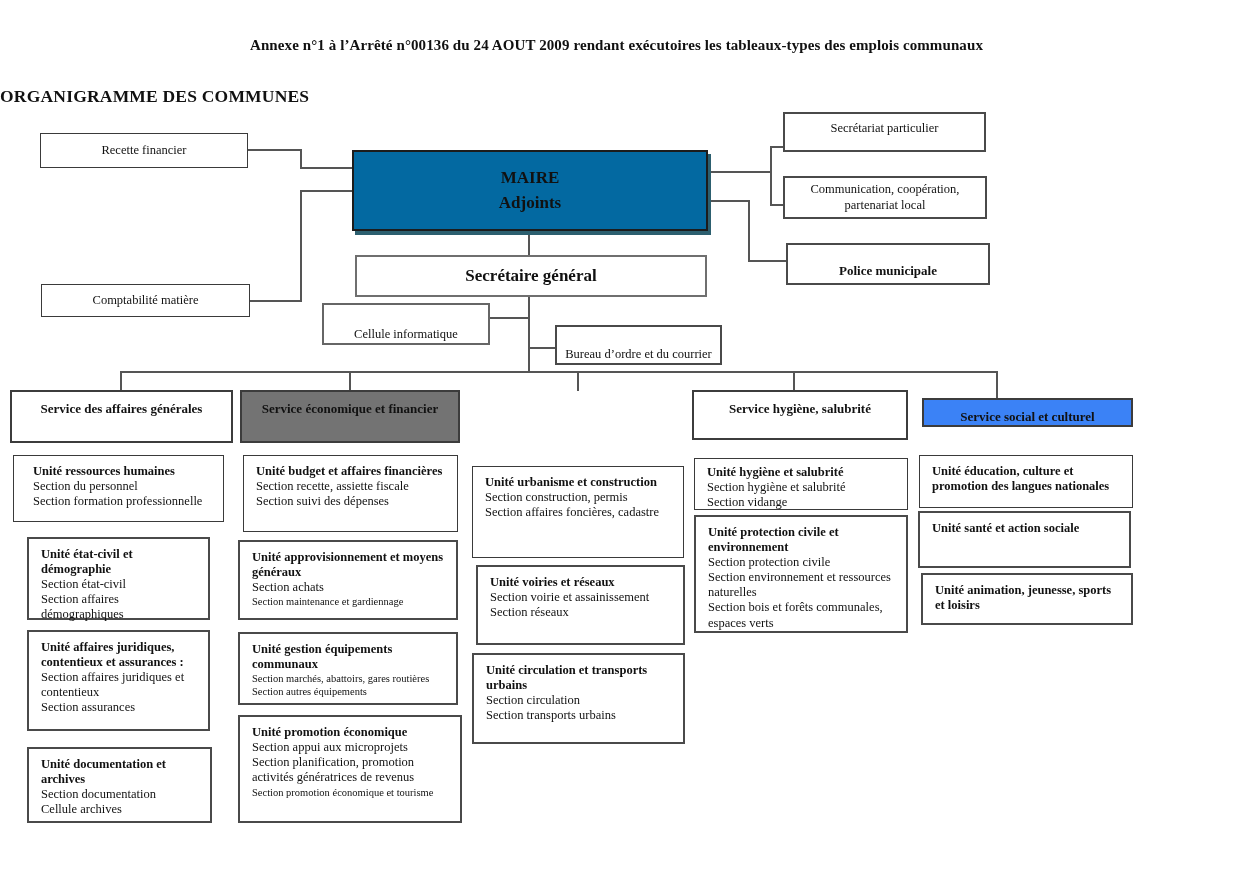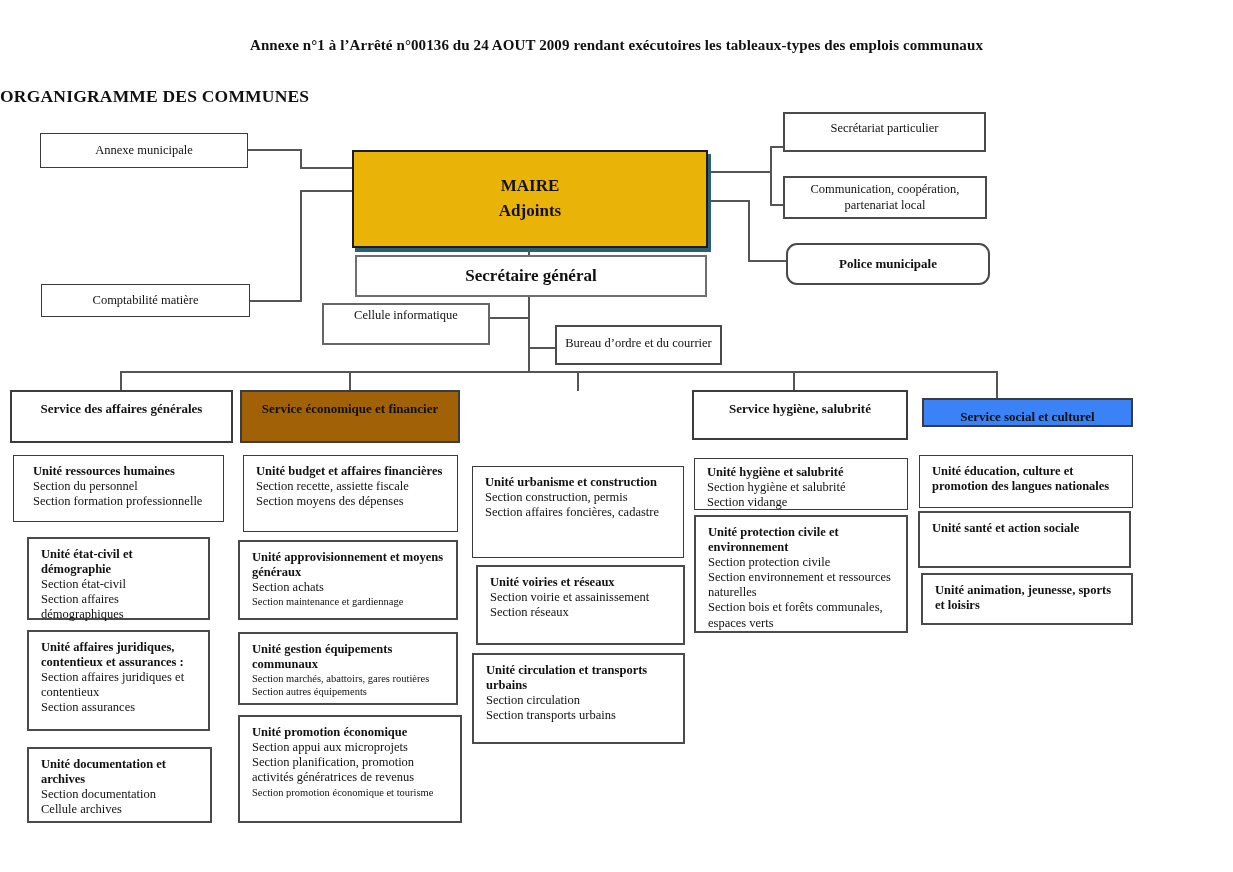--- a/index.html
+++ b/index.html
@@ -61,58 +61,58 @@
   <div class="ln" style="left:528px;top:347px;width:27px;height:2px;"></div>
 
   <div class="ln" style="left:120px;top:371px;width:878px;height:2px;"></div>
   <div class="ln" style="left:120px;top:371px;width:2px;height:19px;"></div>
   <div class="ln" style="left:349px;top:371px;width:2px;height:19px;"></div>
   <div class="ln" style="left:577px;top:371px;width:2px;height:20px;"></div>
   <div class="ln" style="left:793px;top:371px;width:2px;height:19px;"></div>
   <div class="ln" style="left:996px;top:371px;width:2px;height:27px;"></div>
 
   <div class="box cntr" style="left:40px;top:133px;width:208px;height:35px;">
-    <span class="lbl">Annexe municipale</span>
+    <span class="lbl">Recette financier</span>
   </div>
 
   <div class="box cntr" style="left:41px;top:284px;width:209px;height:33px;">
     <span class="lbl">Comptabilité matière</span>
   </div>
 
-  <div class="abs maire" style="left:352px;top:150px;width:356px;height:98px;background:#eab308;">
+  <div class="abs maire" style="left:352px;top:150px;width:356px;height:81px;background:#0369a1;">
     <span>MAIRE</span>
     <span>Adjoints</span>
   </div>
 
   <div class="box b2 topcntr" style="left:783px;top:112px;width:203px;height:40px;padding-top:7px;">
     <span class="lbl">Secrétariat particulier</span>
   </div>
 
   <div class="box b2 cntr" style="left:783px;top:176px;width:204px;height:43px;">
     <span class="lbl" style="max-width:180px;">Communication, coopération, partenariat local</span>
   </div>
 
-  <div class="box b2 topcntr" style="left:786px;top:243px;width:204px;height:42px;padding-top:11px;border-radius:11px;">
+  <div class="box b2 topcntr" style="left:786px;top:243px;width:204px;height:42px;padding-top:18px;">
     <span class="lblb">Police municipale</span>
   </div>
 
   <div class="abs sg" style="left:355px;top:255px;width:352px;height:42px;background:#fff;">
     <span>Secrétaire général</span>
   </div>
 
-  <div class="box b2 topcntr" style="left:322px;top:303px;width:168px;height:42px;border-color:#666;padding-top:3px;">
+  <div class="box b2 topcntr" style="left:322px;top:303px;width:168px;height:42px;border-color:#666;padding-top:22px;">
     <span class="lbl">Cellule informatique</span>
   </div>
 
-  <div class="box b2 topcntr" style="left:555px;top:325px;width:167px;height:40px;padding-top:9px;">
+  <div class="box b2 topcntr" style="left:555px;top:325px;width:167px;height:40px;padding-top:9px;align-items:flex-end;">
     <span class="lbl">Bureau d’ordre et du courrier</span>
   </div>
 
   <div class="abs svc" style="left:10px;top:390px;width:223px;height:53px;background:#fff;">Service des affaires générales</div>
-  <div class="abs svc" style="left:240px;top:390px;width:220px;height:53px;background:#a16207;">Service économique et financier</div>
+  <div class="abs svc" style="left:240px;top:390px;width:220px;height:53px;background:#737373;">Service économique et financier</div>
   <div class="abs svc" style="left:692px;top:390px;width:216px;height:50px;background:#fff;">Service hygiène, salubrité</div>
   <div class="abs svc" style="left:922px;top:398px;width:211px;height:29px;background:#3b82f6;">Service social et culturel</div>
 
   <div class="box unit" style="left:13px;top:455px;width:211px;height:67px;padding-left:19px;">
     <div class="u-title">Unité ressources humaines</div>
     <div class="u-sec">Section du personnel</div>
     <div class="u-sec">Section formation professionnelle</div>
   </div>
   <div class="box b2 unit" style="left:27px;top:537px;width:183px;height:83px;">
     <div class="u-title">Unité état-civil et démographie</div>
@@ -126,21 +126,21 @@
   </div>
   <div class="box b2 unit" style="left:27px;top:747px;width:185px;height:76px;">
     <div class="u-title">Unité documentation et archives</div>
     <div class="u-sec">Section documentation</div>
     <div class="u-sec">Cellule archives</div>
   </div>
 
   <div class="box unit" style="left:243px;top:455px;width:215px;height:77px;">
     <div class="u-title">Unité budget et affaires financières</div>
     <div class="u-sec">Section recette, assiette fiscale</div>
-    <div class="u-sec">Section moyens des dépenses</div>
+    <div class="u-sec">Section suivi des dépenses</div>
   </div>
   <div class="box b2 unit" style="left:238px;top:540px;width:220px;height:80px;">
     <div class="u-title">Unité approvisionnement et moyens généraux</div>
     <div class="u-sec">Section achats</div>
     <div class="u-sec sm">Section maintenance et gardiennage</div>
   </div>
   <div class="box b2 unit" style="left:238px;top:632px;width:220px;height:73px;">
     <div class="u-title">Unité gestion équipements communaux</div>
     <div class="u-sec sm">Section marchés, abattoirs, gares routières</div>
     <div class="u-sec sm">Section autres équipements</div>

